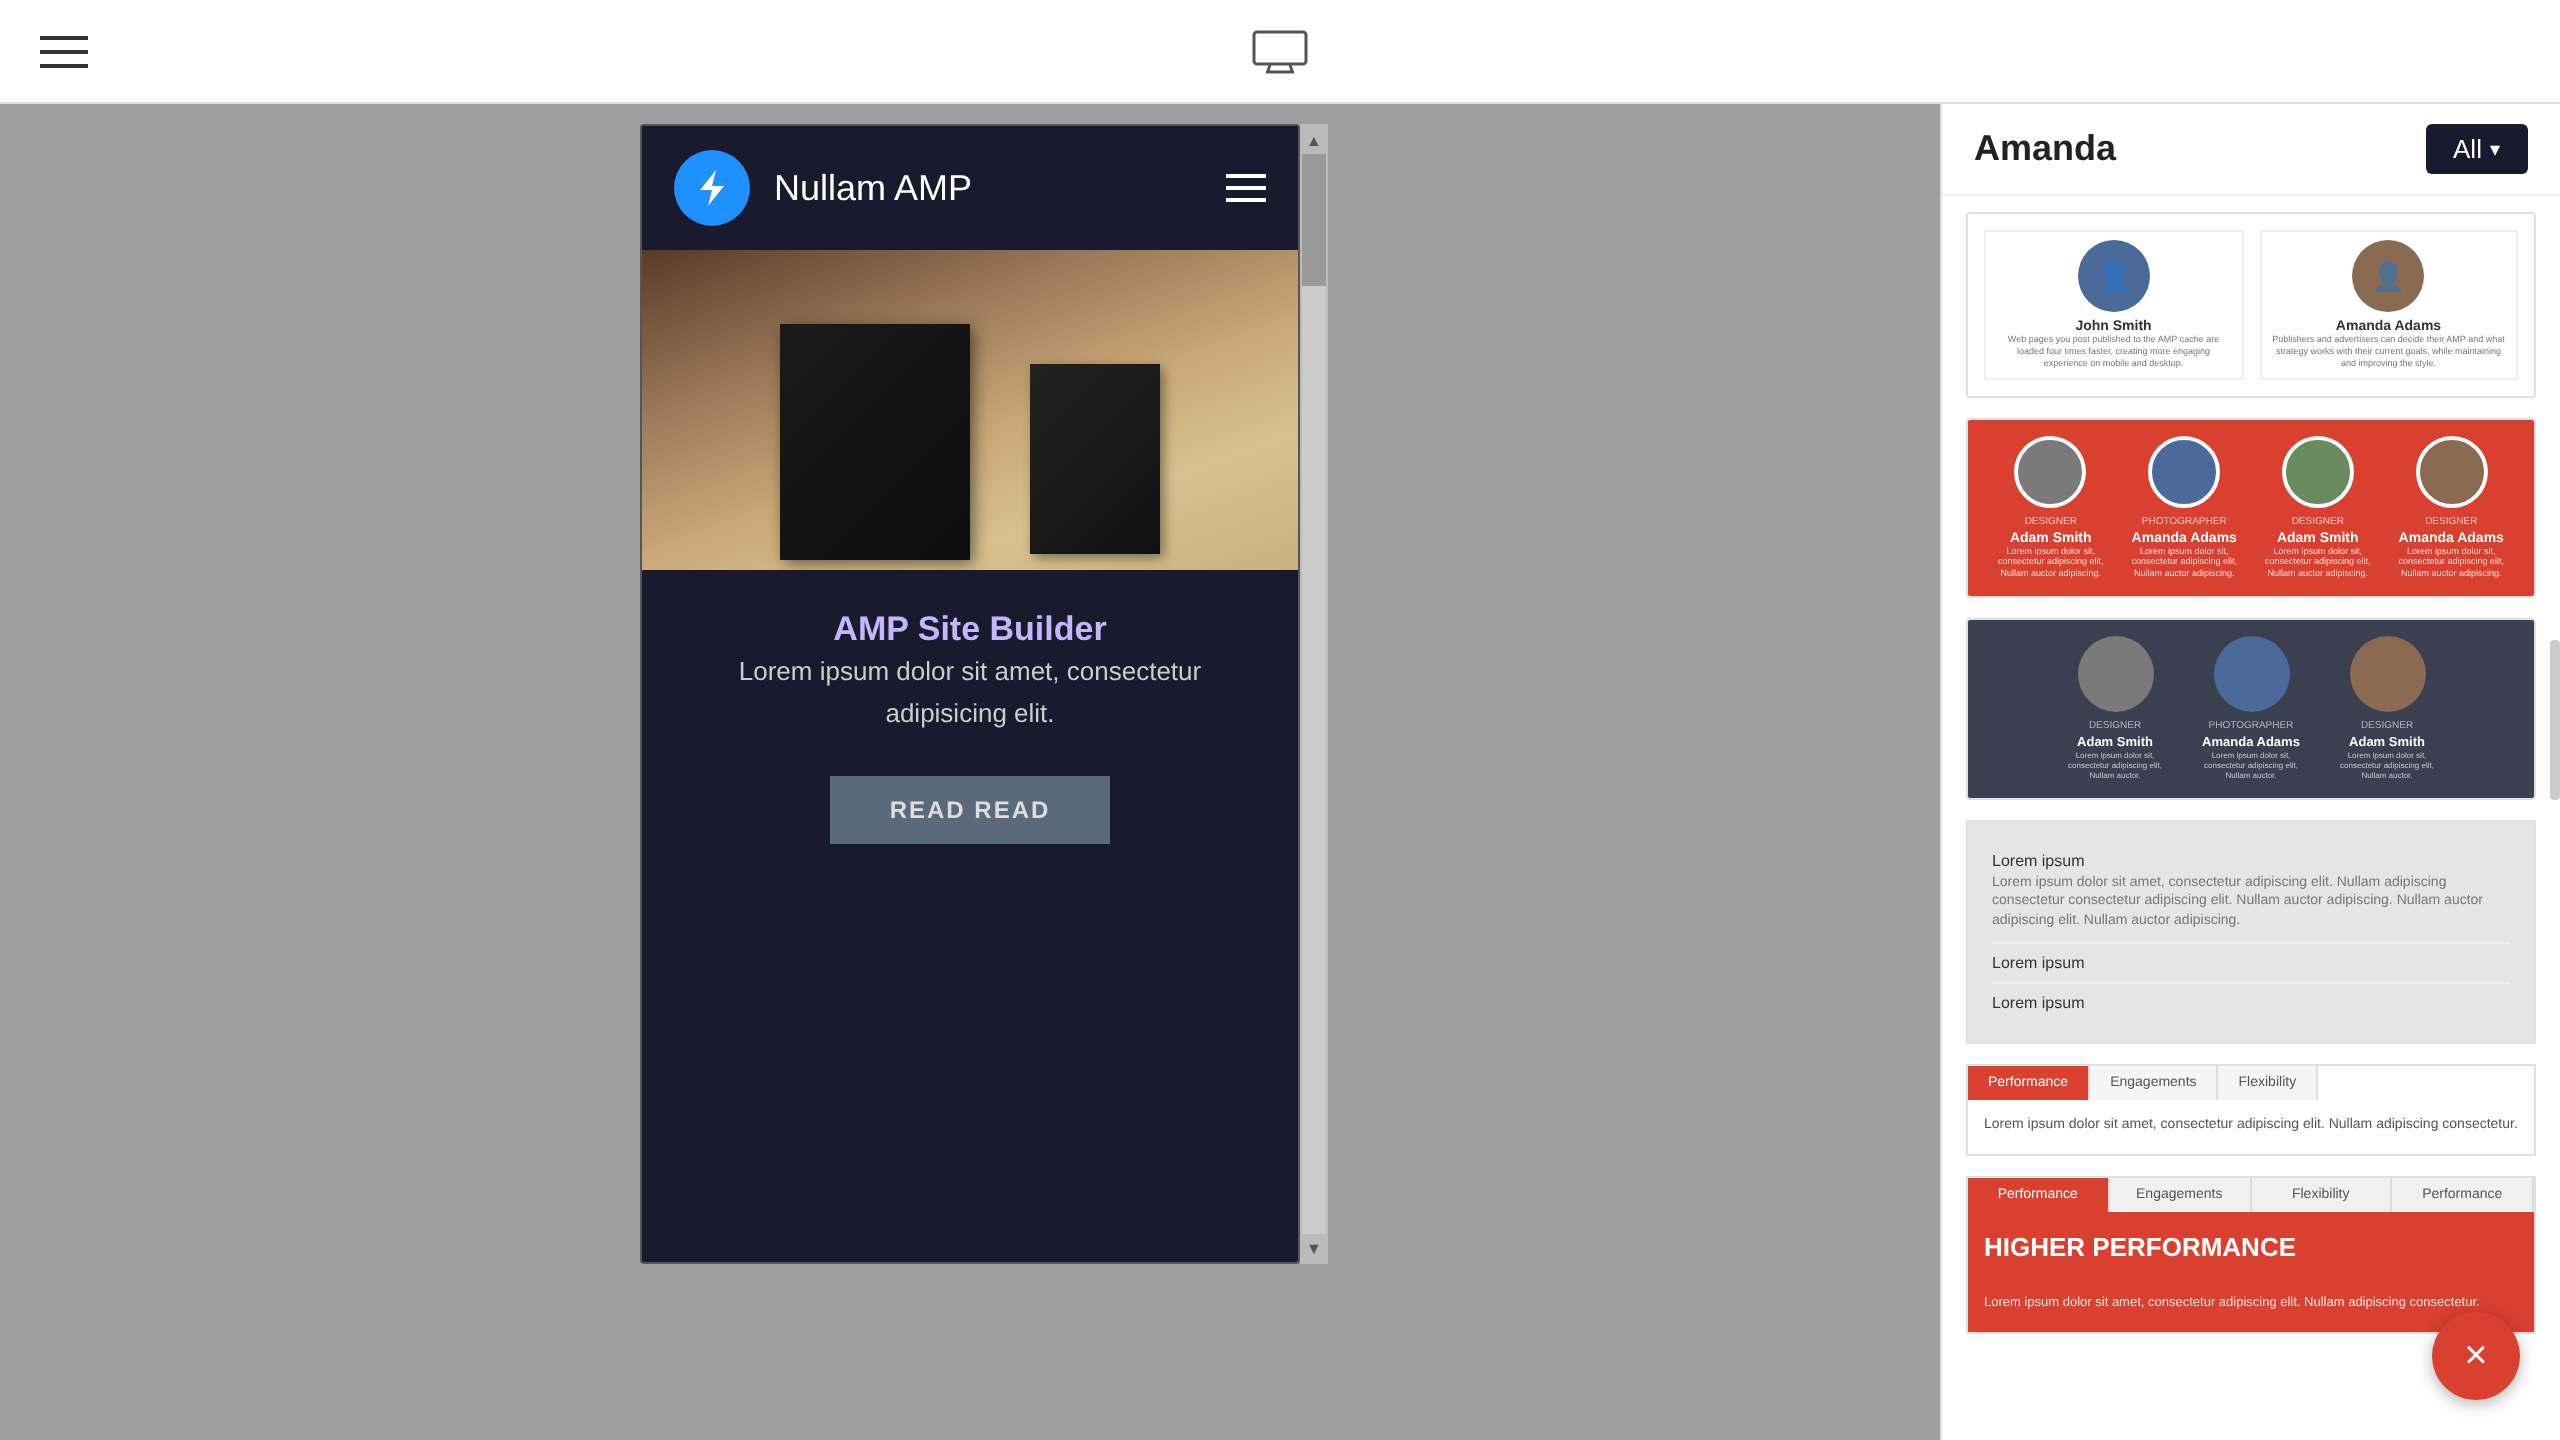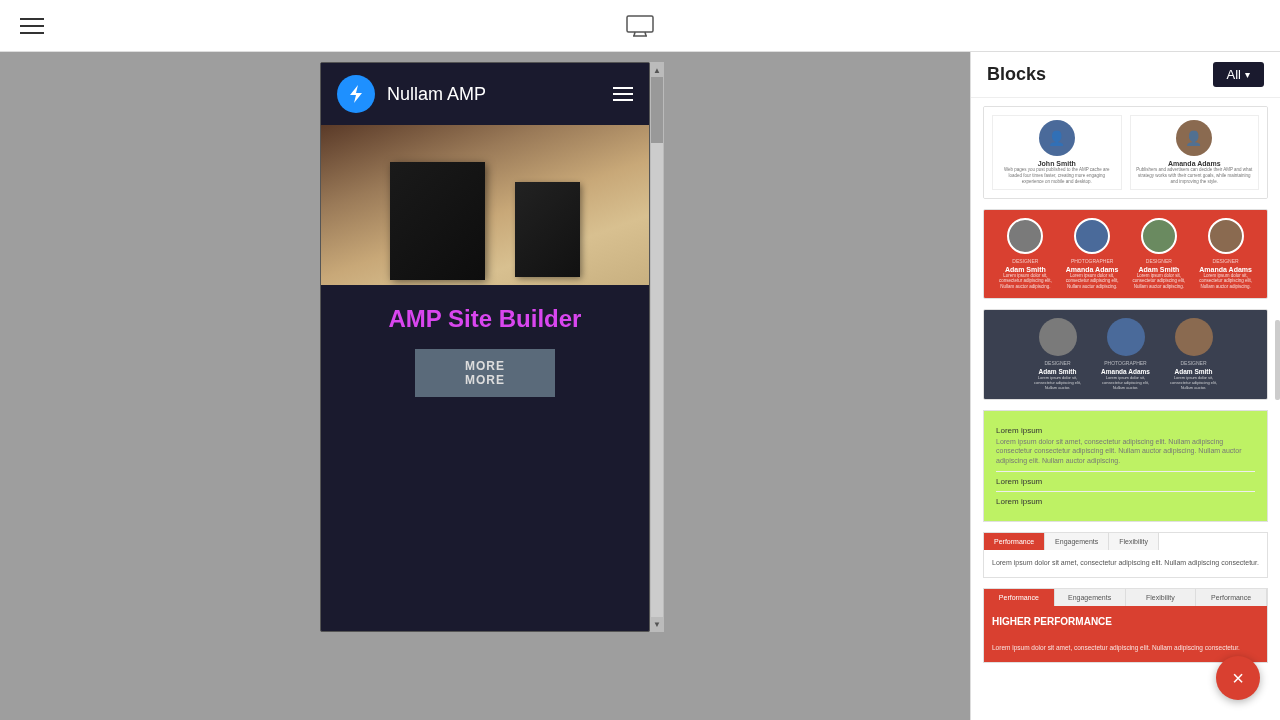--- a/index.html
+++ b/index.html
@@ -63,21 +63,21 @@
 
     .mobile-hero-img {
       width: 100%; height: 160px; background: linear-gradient(135deg, #4a3728 0%, #8a7060 40%, #c8b090 70%, #d4c4a8 100%);
       position: relative; flex-shrink: 0; overflow: hidden;
     }
 
     .mobile-content {
       padding: 20px 20px 16px; flex: 1; overflow: hidden;
     }
     .mobile-headline {
-      color: #d946ef; font-size: 24px; font-weight: 600; text-align: center; margin-bottom: 16px;
+      color: #c4b5fd; font-size: 17px; font-weight: 600; text-align: center; margin-bottom: 1px;
     }
     .mobile-body {
       color: #ccc; font-size: 13px; text-align: center; line-height: 1.6; margin-bottom: 20px;
     }
     .mobile-btn {
       display: block; margin: 0 auto; background: #5a6a7a; color: #ddd;
       padding: 10px 28px; font-size: 12px; font-weight: 600; letter-spacing: 1px;
       border: none; cursor: pointer; text-align: center; width: 140px;
     }
 
@@ -158,21 +158,21 @@
     .team-white-name { color: #333; font-size: 7px; font-weight: bold; text-align: center; }
     .team-white-text { color: #777; font-size: 4.5px; text-align: center; line-height: 1.3; }
 
     
     .section-label {
       font-size: 14px; font-weight: 600; color: #333; margin: 10px 0 6px; padding: 0 2px;
     }
 
     
     .toggle-block {
-      background: #bef264; border: 1px solid #e0e0e0; padding: 10px 12px; margin-bottom: 10px;
+      background: #e5e5e5; border: 1px solid #e0e0e0; padding: 10px 12px; margin-bottom: 10px;
     }
     .toggle-item {
       border-bottom: 1px solid #eee; padding: 5px 0;
     }
     .toggle-item:last-child { border-bottom: none; }
     .toggle-item-header {
       font-size: 8px; color: #333; font-weight: 500;
     }
     .toggle-item-body {
       font-size: 7px; color: #777; line-height: 1.4; margin-top: 2px;
@@ -207,21 +207,21 @@
       padding: 5px 10px; font-size: 7px; background: #f0f0f0; border: none;
       border-right: 1px solid #ddd; cursor: pointer; color: #555; flex: 1; text-align: center;
     }
     .tab-btn2.active {
       background: #d94030; color: #fff;
     }
     .tabs2-content {
       background: #d94030; padding: 10px 8px;
     }
     .tabs2-title {
-      color: #fff; font-size: 10px; font-weight: bold; margin-bottom: 16px;
+      color: #fff; font-size: 13px; font-weight: bold; margin-bottom: 16px;
     }
     .tabs2-text {
       color: rgba(255,255,255,0.85); font-size: 6.5px; line-height: 1.5;
     }
 
     
     .close-fab {
       position: fixed; bottom: 20px; right: 20px;
       width: 44px; height: 44px; border-radius: 50%;
       background: #d94030; color: #fff;
@@ -292,36 +292,37 @@
             </div>
 
             <div style="position:absolute;right:15px;bottom:8px;width:65px;height:95px;background:#111;border-radius:3px;box-shadow:2px 2px 6px rgba(0,0,0,0.4);">
               <div style="width:100%;height:100%;background:linear-gradient(135deg,#222,#111);"></div>
             </div>
           </div>
         </div>
 
         <div class="mobile-content">
           <div class="mobile-headline">AMP Site Builder</div>
-          <button class="mobile-btn">MORE MORE</button>
+          <div class="mobile-body">Lorem ipsum dolor sit amet, consectetur adipisicing elit.</div>
+          <button class="mobile-btn">READ READ</button>
         </div>
       </div>
 
       <div class="mobile-scrollbar">
         <div class="mobile-scrollbar-thumb"></div>
 
         <div style="position:absolute;top:0;width:100%;height:14px;background:#bbb;display:flex;align-items:center;justify-content:center;font-size:8px;color:#555;">▲</div>
         <div style="position:absolute;bottom:0;width:100%;height:14px;background:#bbb;display:flex;align-items:center;justify-content:center;font-size:8px;color:#555;">▼</div>
       </div>
     </div>
   </div>
 
   <div class="right-panel">
     <div class="right-panel-header">
-      <span class="right-panel-title">Blocks</span>
+      <span class="right-panel-title">Amanda</span>
       <button class="all-btn">
         <span>All</span>
         <span class="all-btn-chevron">▾</span>
       </button>
     </div>
 
     <div class="right-panel-scroll">
 
       <div class="block-card">
         <div class="team-white">

